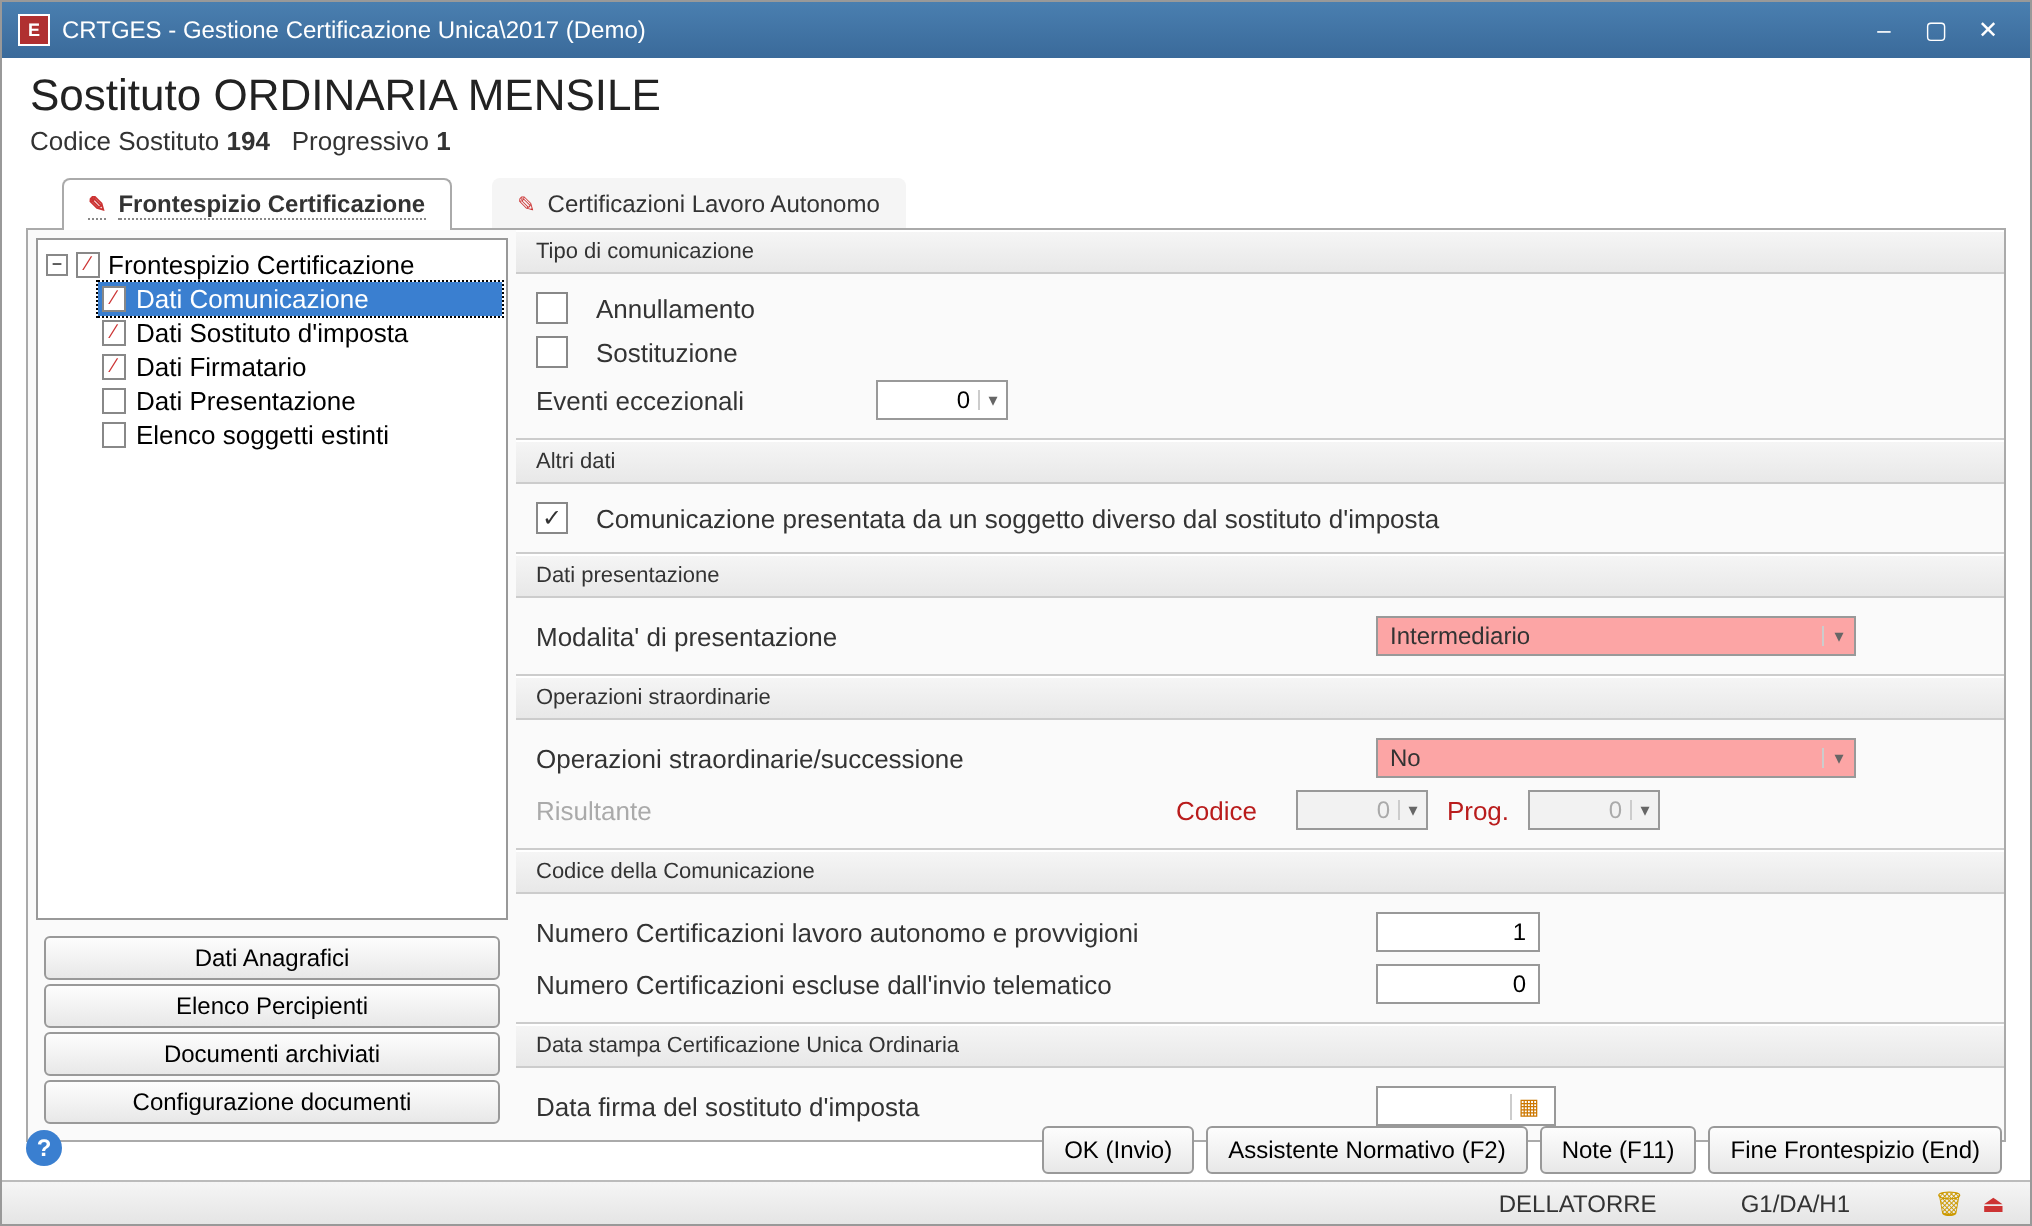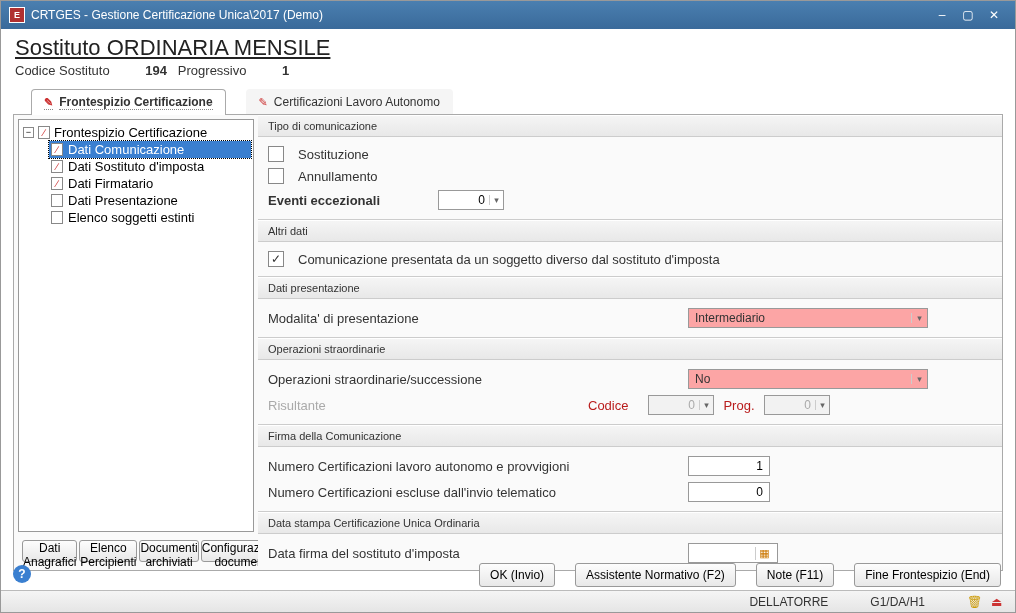--- a/index.html
+++ b/index.html
@@ -5,44 +5,44 @@
   * { box-sizing: border-box; margin: 0; padding: 0; font-family: Tahoma, Arial, sans-serif; }
   body { background: #fff; width: 1016px; height: 613px; position: relative; overflow: hidden; border: 1px solid #999; }
   
   .titlebar { background: linear-gradient(#4a7fb0, #3a6a9a); color: #fff; height: 28px; display: flex; align-items: center; padding: 0 8px; font-size: 12px; }
   .titlebar .app-icon { width: 16px; height: 16px; background: #b03030; border: 1px solid #fff; margin-right: 6px; font-size: 9px; text-align: center; line-height: 14px; font-weight: bold; }
   .titlebar .title-text { flex: 1; }
   .titlebar .winbtns { display: flex; gap: 0; }
   .titlebar .winbtn { width: 26px; height: 20px; display: flex; align-items: center; justify-content: center; color: #fff; cursor: pointer; }
   
   .header { padding: 6px 14px 4px; }
-  .header h1 { font-size: 22px; font-weight: normal; color: #222; text-decoration: underline; }
+  .header h1 { font-size: 22px; font-weight: normal; color: #222; }
   .header .subline { font-size: 13px; color: #333; margin-top: 2px; }
-  .header .subline b { font-weight: bold; margin-left: 32px; }
+  .header .subline b { font-weight: bold; }
   
   .tabs { margin: 6px 12px 0; display: flex; align-items: flex-end; border-bottom: 1px solid #aaa; position: relative; }
   .tab { display: flex; align-items: center; gap: 6px; padding: 5px 12px; font-size: 12px; color: #333; cursor: pointer; border: 1px solid transparent; border-bottom: none; background: #f5f5f5; border-radius: 4px 4px 0 0; margin-right: 2px; margin-left: 18px; }
   .tab.active { background: #fff; border-color: #aaa; position: relative; top: 1px; font-weight: bold; }
   .tab.active span { border-bottom: 1px dotted #888; }
   .tab .pen-icon { color: #c33; font-size: 11px; }
   
   .content-wrap { display: flex; margin: 0 12px; border: 1px solid #aaa; border-top: none; height: 456px; background: #fafafa; }
   
   .left-col { width: 244px; display: flex; flex-direction: column; }
   .tree-area { flex: 1; background: #fff; border: 1px solid #999; margin: 4px; padding: 4px 2px; font-size: 13px; overflow: auto; }
   .tree-root { display: flex; align-items: center; gap: 4px; padding: 1px 2px; }
   .tree-children { margin-left: 28px; }
   .tree-item { display: flex; align-items: center; gap: 5px; padding: 1px 2px; cursor: pointer; }
   .tree-item.selected { background: #3a7fd0; color: #fff; outline: 1px dotted #000; }
   .tree-icon { width: 14px; height: 14px; display: inline-flex; align-items: center; justify-content: center; font-size: 10px; }
   .tree-icon.doc { border: 1px solid #888; background: #fff; color: #c33; width: 12px; height: 13px; }
   .tree-icon.doc.plain { color: #888; }
   .plusminus { width: 11px; height: 11px; border: 1px solid #888; font-size: 9px; line-height: 9px; text-align: center; background: #fff; cursor: pointer; }
   
-  .left-buttons { display: flex; gap: 2px; padding: 4px 8px 8px; }
+  .left-buttons { display: flex; flex-direction: column; gap: 2px; padding: 4px 8px 8px; }
   .left-buttons button { height: 22px; font-size: 12px; background: linear-gradient(#fdfdfd,#e8e8e8); border: 1px solid #999; border-radius: 3px; cursor: pointer; }
   
   .right-col { flex: 1; padding: 0; overflow: auto; }
   .group { border-bottom: 1px solid #ccc; }
   .group-header { background: linear-gradient(#f5f5f5,#e8e8e8); padding: 4px 10px; font-size: 11px; color: #333; border-top: 1px solid #fff; border-bottom: 1px solid #ccc; }
   .group-body { padding: 6px 10px; background: #fafafa; }
   .row { display: flex; align-items: center; padding: 3px 0; font-size: 13px; color: #333; }
   .row .lbl { width: 420px; }
   .row .lbl.disabled { color: #aaa; }
   .row .midlabel { color:#b91c1c; font-size:13px; width:60px; }
@@ -59,21 +59,21 @@
   .numbox input { border: none; width: 80px; text-align: right; padding: 0 6px; font-size: 12px; outline: none; height: 18px; }
   
   .select { display: inline-flex; align-items: center; border: 1px solid #999; height: 20px; background: #fca5a5; min-width: 240px; cursor: pointer; }
   .select .val { flex: 1; padding: 0 6px; font-size: 12px; }
   .select .caret { width: 16px; text-align: center; color: #666; font-size: 9px; border-left: 1px solid #ccc; }
   
   .datebox { display: inline-flex; align-items: center; border: 1px solid #999; height: 20px; background: #fff; width: 90px; }
   .datebox input { border: none; width: 66px; font-size: 12px; padding: 0 4px; outline: none; }
   .datebox .cal-icon { width: 18px; text-align: center; font-size: 11px; cursor: pointer; color: #c70; border-left: 1px solid #ccc; }
   
-  .footer-btns { position: absolute; right: 14px; top: 562px; display: flex; gap: 20px; }
+  .footer-btns { position: absolute; right: 14px; top: 562px; display: flex; gap: 6px; }
   .footer-btns button { height: 24px; padding: 0 10px; font-size: 12px; background: linear-gradient(#fdfdfd,#e8e8e8); border: 1px solid #999; border-radius: 3px; cursor: pointer; }
   .help-icon { position: absolute; left: 12px; top: 564px; width: 18px; height: 18px; border-radius: 50%; background: #3a7fd0; color: #fff; font-size: 12px; font-weight: bold; display: flex; align-items: center; justify-content: center; cursor: pointer; }
   
   .statusbar { position: absolute; bottom: 0; left: 0; right: 0; height: 22px; background: linear-gradient(#f5f5f5,#e5e5e5); border-top: 1px solid #bbb; display: flex; align-items: center; font-size: 12px; padding: 0 10px; justify-content: flex-end; gap: 42px; }
   .statusbar .status-item { color: #333; }
   .statusbar .status-icons { display: flex; gap: 10px; }
   .sicon { width: 14px; height: 14px; display: inline-block; }
 </style>
 </head>
 <body>
@@ -145,28 +145,28 @@
       <button>Configurazione documenti</button>
     </div>
   </div>
 
   <div class="right-col">
     <div class="group">
       <div class="group-header">Tipo di comunicazione</div>
       <div class="group-body">
         <div class="row">
           <span class="chk"></span>
+          <span>Annullamento</span>
+        </div>
+        <div class="row">
+          <span class="chk"></span>
           <span>Sostituzione</span>
         </div>
         <div class="row">
-          <span class="chk"></span>
-          <span>Annullamento</span>
-        </div>
-        <div class="row">
-          <span class="lbl" style="width:170px;font-weight:bold;">Eventi eccezionali</span>
+          <span class="lbl" style="width:170px;">Eventi eccezionali</span>
           <span class="spin">
             <input type="text" value="0" style="">
             <span class="caret">▾</span>
           </span>
         </div>
       </div>
     </div>
 
     <div class="group">
       <div class="group-header">Altri dati</div>
@@ -211,21 +211,21 @@
           <span class="midlabel" style="width:50px; text-align:center;">Prog.</span>
           <span class="spin disabled">
             <input type="text" disabled="" value="0" style="">
             <span class="caret">▾</span>
           </span>
         </div>
       </div>
     </div>
 
     <div class="group">
-      <div class="group-header">Firma della Comunicazione</div>
+      <div class="group-header">Codice della Comunicazione</div>
       <div class="group-body">
         <div class="row">
           <span class="lbl">Numero Certificazioni lavoro autonomo e provvigioni</span>
           <span class="numbox">
             <input type="text" value="1" style="">
           </span>
         </div>
         <div class="row">
           <span class="lbl">Numero Certificazioni escluse dall'invio telematico</span>
           <span class="numbox">

